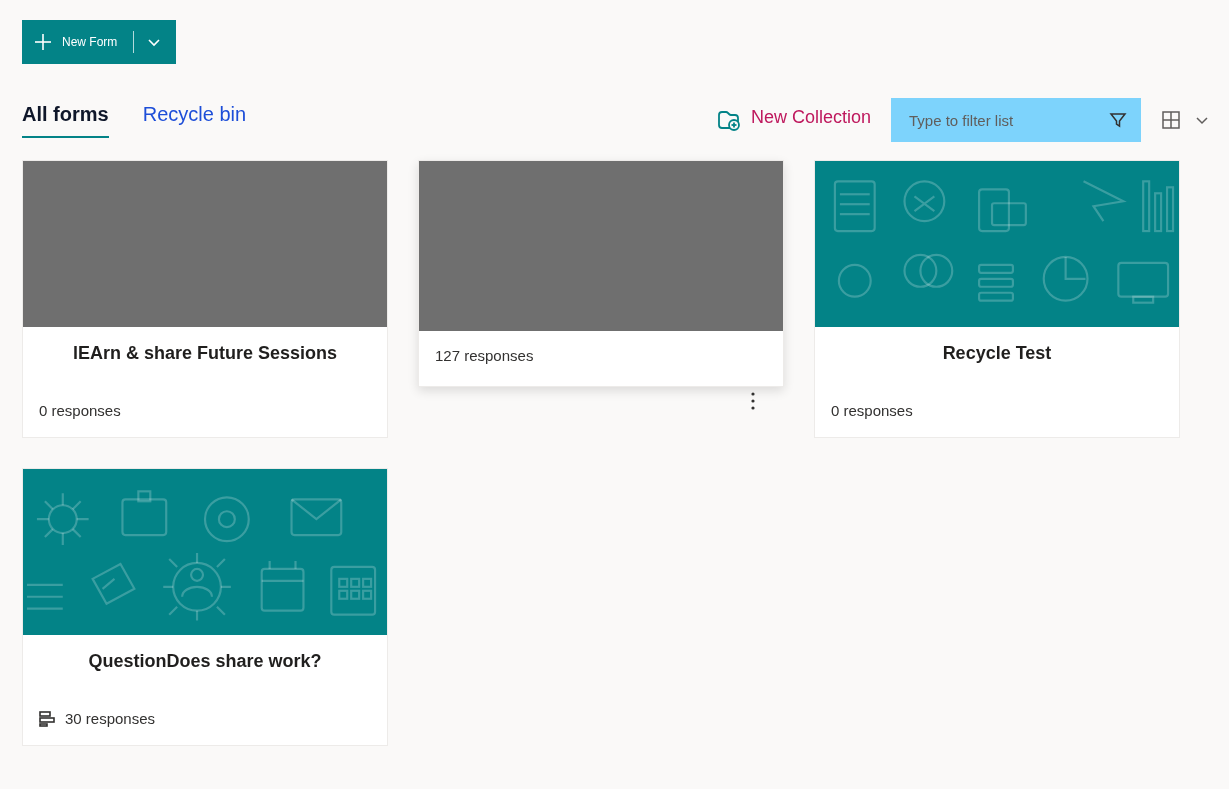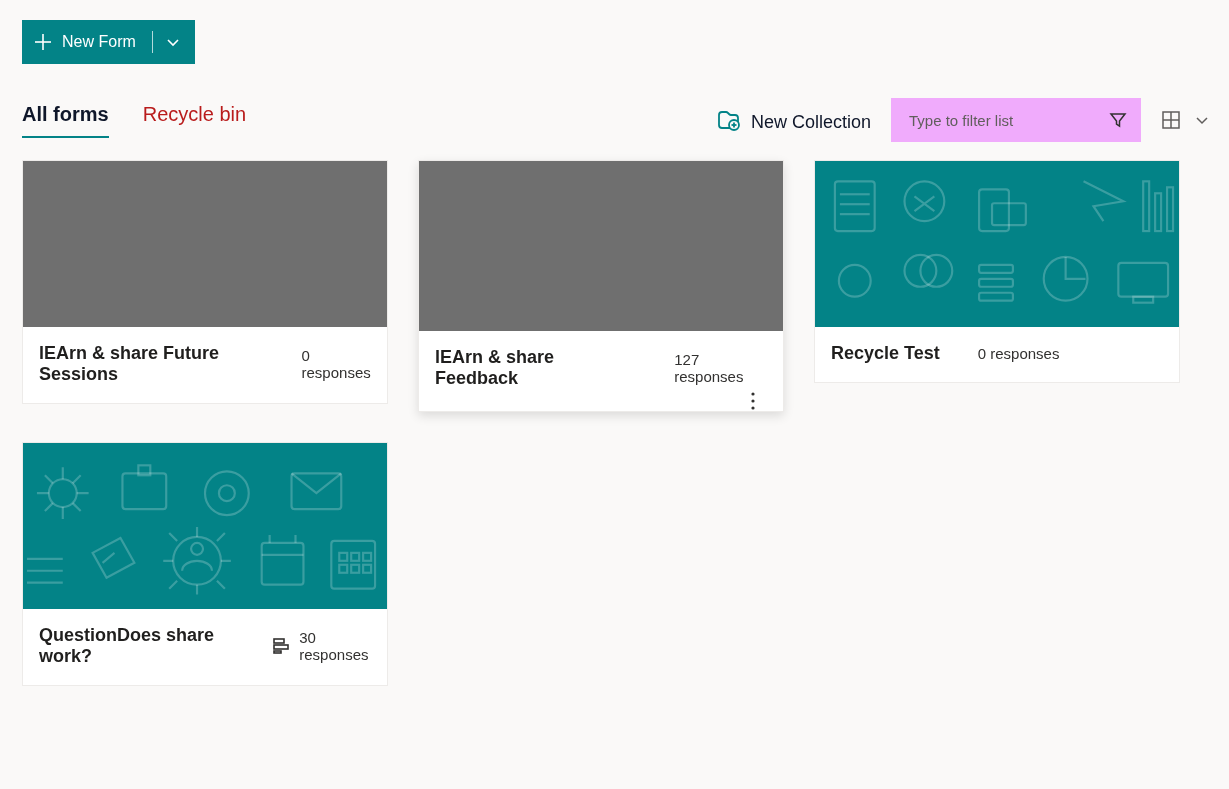--- a/index.html
+++ b/index.html
@@ -11,70 +11,70 @@
   }
 
   .new-form-btn {
     display: inline-flex;
     align-items: center;
     background: #038387;
     color: #fff;
     border: none;
     height: 44px;
     padding: 0 14px 0 12px;
-    font-size: 16px;
+    font-size: 12px;
     cursor: pointer;
     gap: 10px;
   }
   .new-form-btn .plus svg { display: block; }
   .new-form-btn .divider {
     width: 1px; height: 22px; background: rgba(255,255,255,0.7);
     margin: 0 2px 0 6px;
   }
   .new-form-btn .chev svg { display: block; }
 
   .tabs-row {
     display: flex;
     align-items: center;
     margin-top: 34px;
     gap: 34px;
   }
   .tab {
     font-size: 20px;
-    color: #b91c1c;
+    color: #1d4ed8;
     padding-bottom: 10px;
     cursor: pointer;
     border-bottom: 2px solid transparent;
   }
   .tab.active {
     color: #0f172a;
     font-weight: 600;
     border-bottom: 2px solid #038387;
   }
 
   .tools-right {
     margin-left: auto;
     display: flex;
     align-items: center;
     gap: 20px;
   }
   .new-collection {
     display: inline-flex;
-    align-items: flex-end;
+    align-items: flex-start;
     gap: 10px;
-    color: #0f172a;
+    color: #be185d;
     font-size: 18px;
     cursor: pointer;
   }
   .new-collection svg { display: block; }
 
   .filter-input-wrap {
     display: flex;
     align-items: center;
-    background: #f0abfc;
+    background: #7dd3fc;
     height: 44px;
     width: 250px;
     padding: 0 14px 0 18px;
   }
   .filter-input-wrap input {
     flex: 1;
     border: none;
     background: transparent;
     font-size: 15px;
     color: #605e5c;
@@ -122,23 +122,24 @@
   }
   .thumb.teal svg {
     position: absolute;
     inset: 0;
     width: 100%;
     height: 100%;
   }
   .card-body {
     padding: 16px 16px 18px 16px;
     display: flex;
-    flex-direction: row;
+    flex-direction: column;
     gap: 38px;
     position: relative;
+    text-align: center;
   }
   .card-title {
     font-size: 18px;
     font-weight: 600;
     color: #201f1e;
   }
   .card-responses {
     font-size: 15px;
     color: #323130;
     display: flex;
@@ -236,21 +237,20 @@
     <div class="thumb"></div>
     <div class="card-body">
       <div class="card-title">lEArn &amp; share Future Sessions</div>
       <div class="card-responses">0 responses</div>
     </div>
   </div>
 
   <div class="card elev">
     <div class="thumb"></div>
     <div class="card-body">
-      <div class="card-title">lEArn &amp; share Feedback</div>
       <div class="more-btn">
         <svg width="4" height="18" viewBox="0 0 4 18" fill="#323130">
           <circle cx="2" cy="2" r="1.6"></circle>
             <circle cx="2" cy="9" r="1.6"></circle>
             <circle cx="2" cy="16" r="1.6"></circle>
         </svg>
       </div>
       <div class="card-responses">127 responses</div>
     </div>
   </div>

